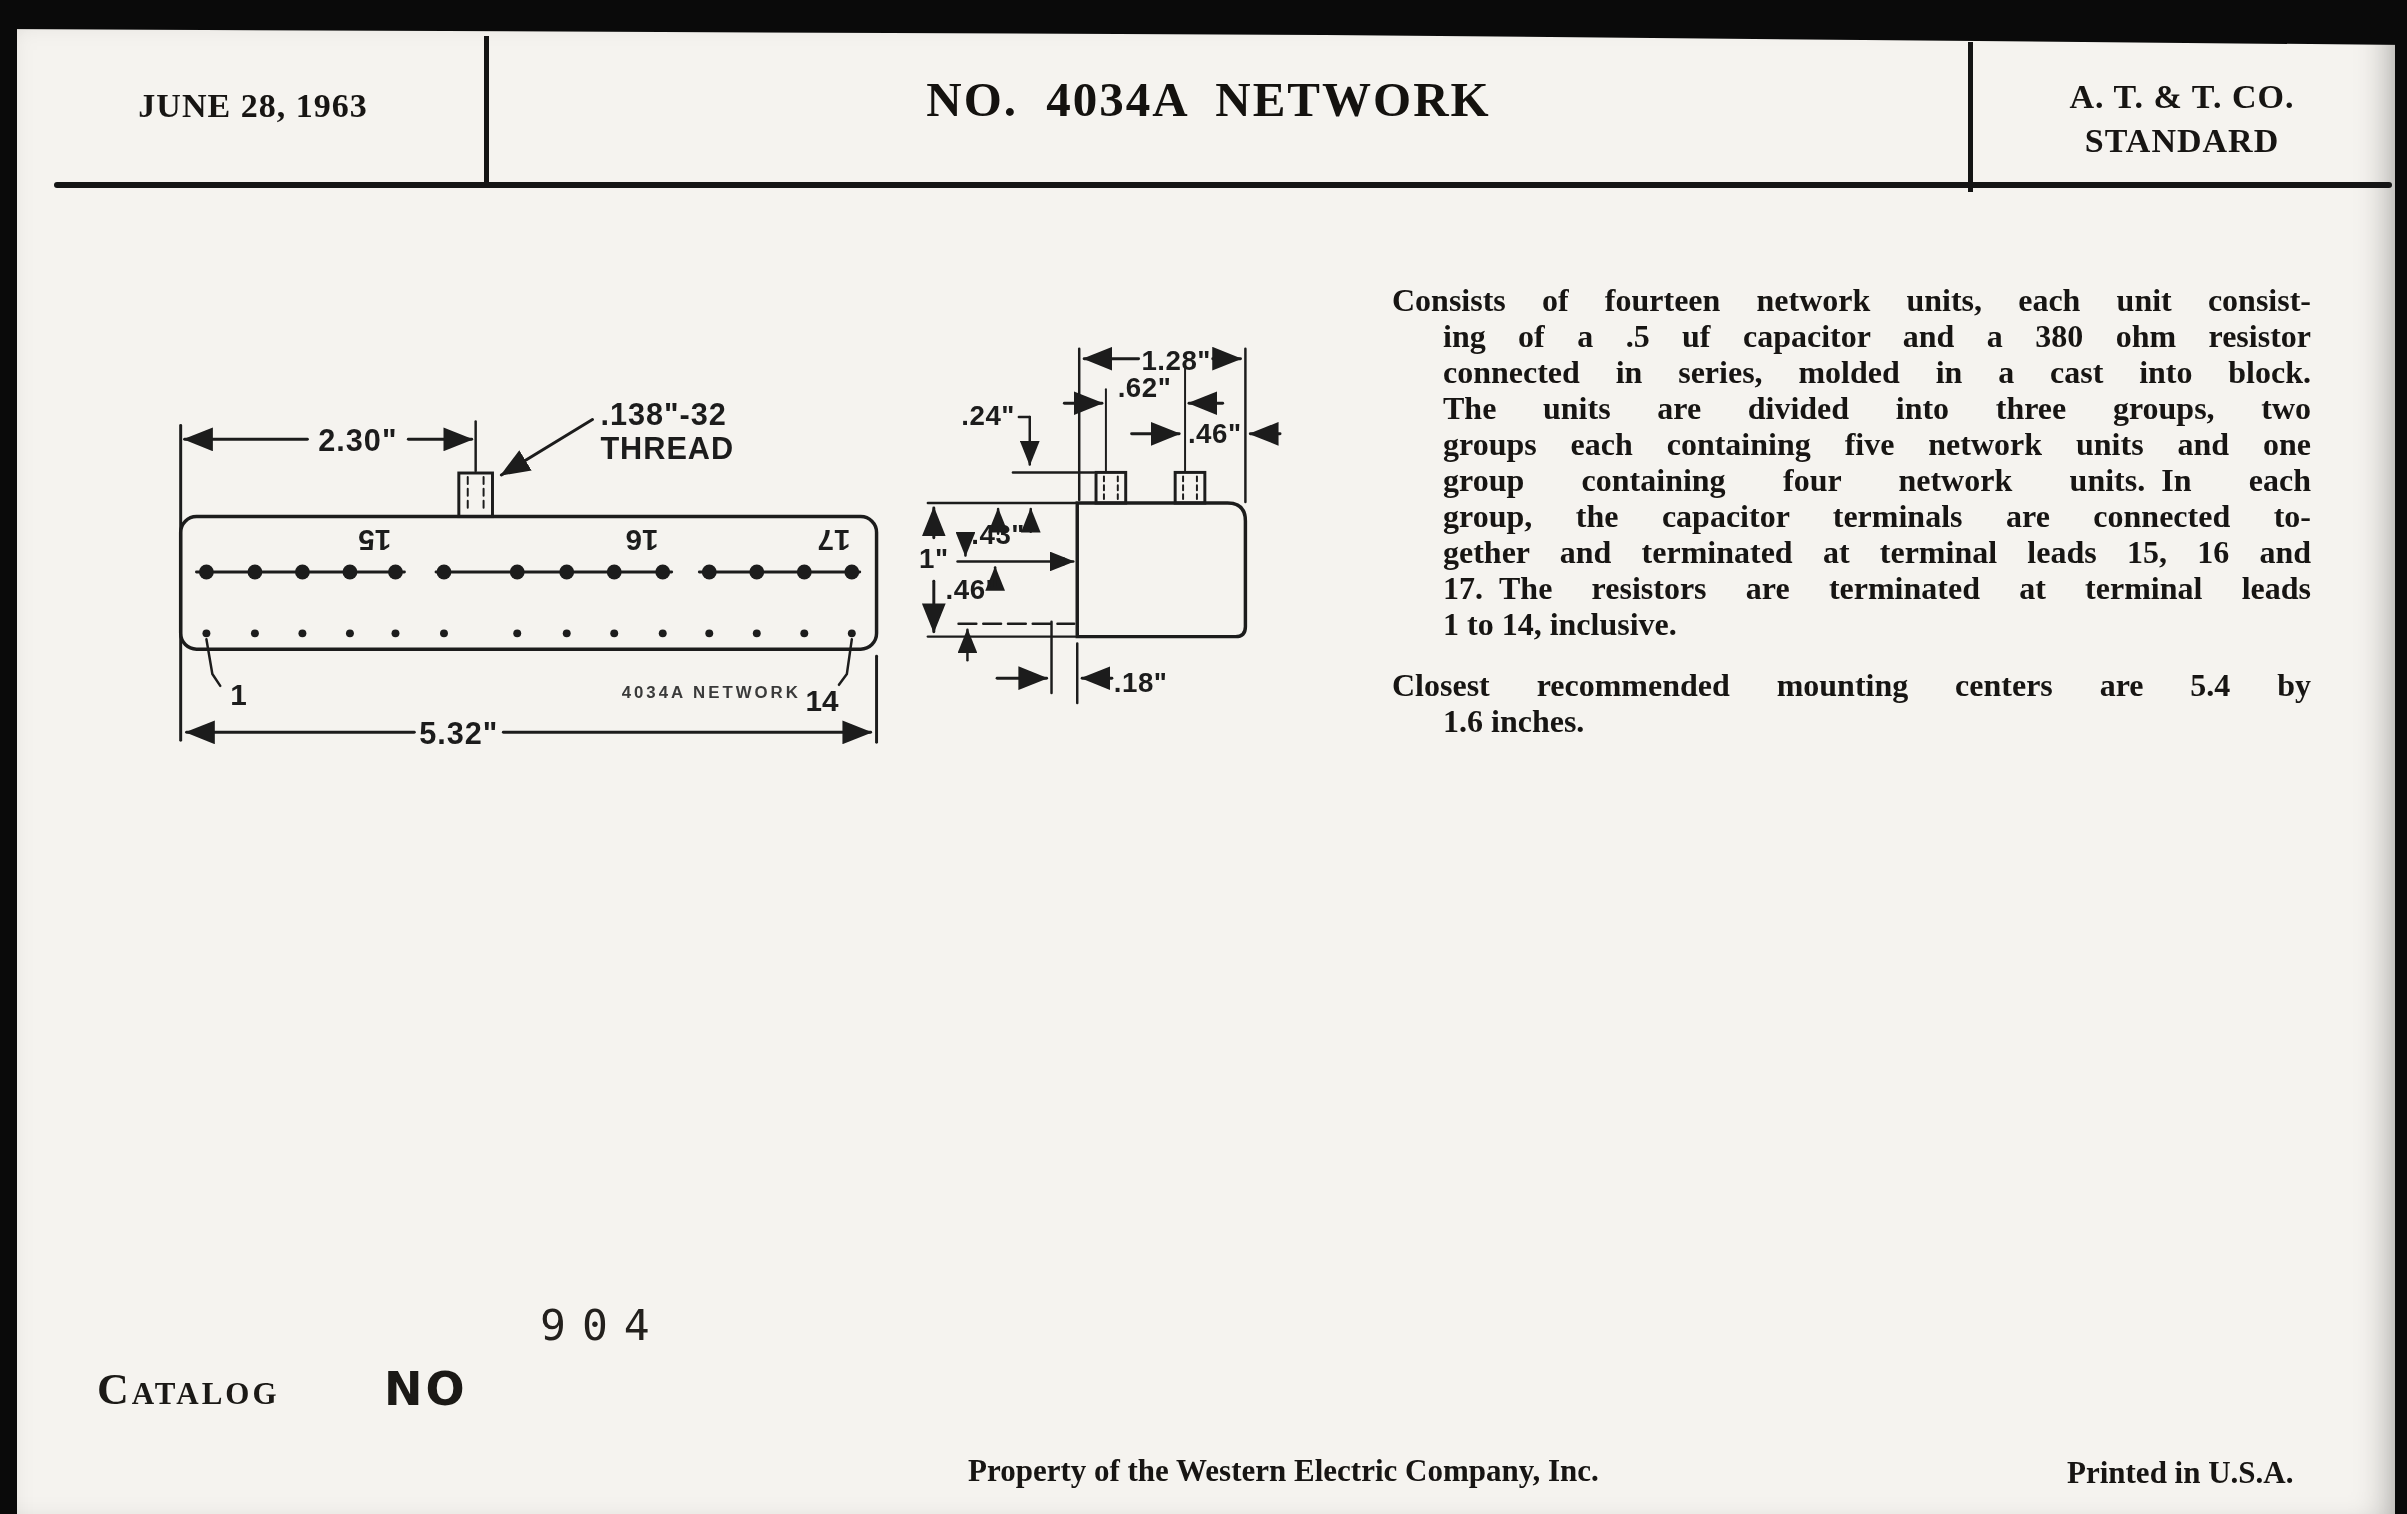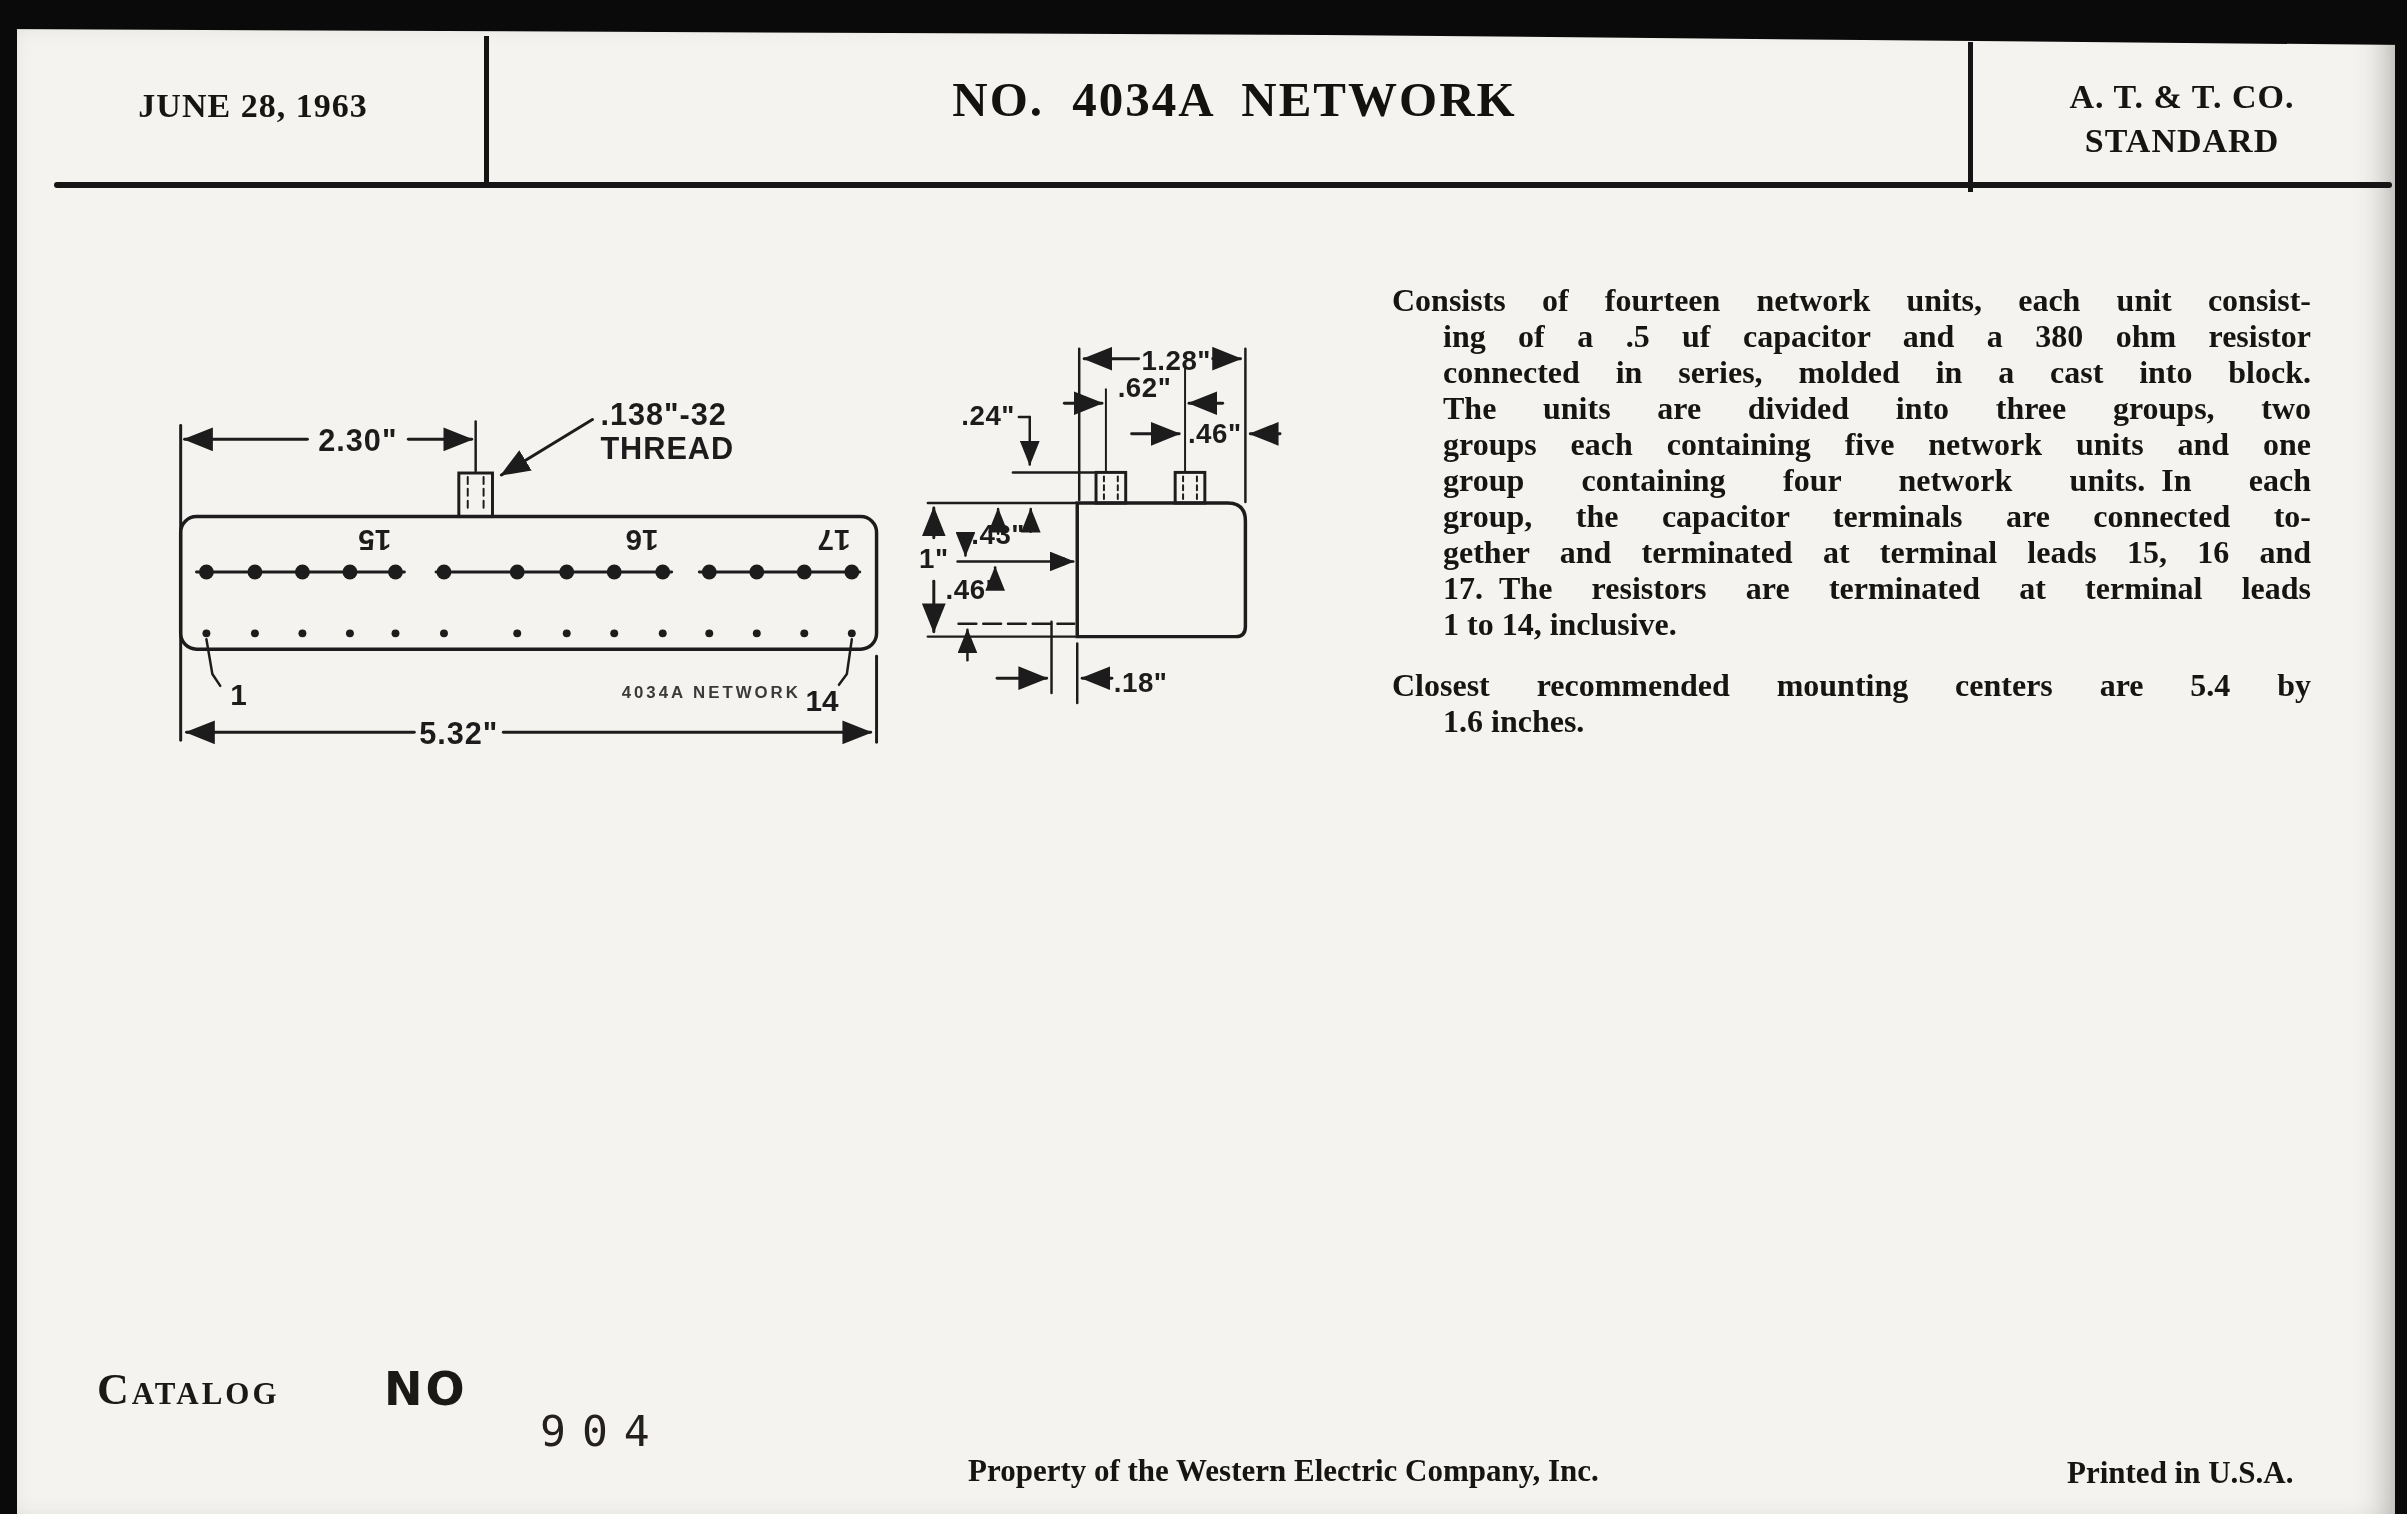--- a/index.html
+++ b/index.html
@@ -8,21 +8,21 @@
   .paper{position:absolute;left:17px;top:0;width:2378px;height:1515px;background:#f5f3ef;
          box-shadow:inset -24px 0 34px -18px rgba(0,0,0,.28), inset 0 30px 36px -24px rgba(0,0,0,.35);}
   .topband{position:absolute;left:0;top:0;width:2408px;height:50px;background:#0a0a0a;
            clip-path:polygon(0 0,100% 0,100% 45px,55% 35px,0 29px);}
   .leftband{position:absolute;left:0;top:0;width:17px;height:1515px;background:#0a0a0a;}
   .rightband{position:absolute;right:0;top:0;width:13px;height:1515px;background:#0a0a0a;}
 
   
   .h-date{position:absolute;left:30px;top:87px;width:446px;text-align:center;
           font:700 34px/38px "Liberation Serif",serif;letter-spacing:1px;color:#171513;}
-  .h-title{position:absolute;left:502px;top:73px;width:1465px;text-align:center;
+  .h-title{position:absolute;left:476px;top:73px;width:1465px;text-align:center;
           font:700 49px/53px "Liberation Serif",serif;letter-spacing:2px;word-spacing:14px;color:#14120f;}
   .h-org{position:absolute;left:1980px;top:75px;width:404px;text-align:center;
           font:700 34px/44px "Liberation Serif",serif;letter-spacing:1px;color:#171513;}
   .vbar{position:absolute;width:5px;background:#141414;}
   .vbar1{left:484px;top:36px;height:149px;}
   .vbar2{left:1968px;top:42px;height:150px;}
   .hrule{position:absolute;left:54px;top:182px;width:2338px;height:6px;background:#151515;border-radius:3px;}
 
   
   .desc{position:absolute;left:1392px;top:282px;width:919px;color:#171513;
@@ -40,21 +40,21 @@
   .st{font:600 28px "Liberation Sans",sans-serif;letter-spacing:.5px;}
   .stamp{font:600 17px "Liberation Sans",sans-serif;letter-spacing:3px;fill:#3a3a3a;}
   #front-view{position:absolute;left:149px;top:374px;}
   #side-view{position:absolute;left:916px;top:292px;}
 
   
   .cat-label{position:absolute;left:97px;top:1364px;font:700 44px "Liberation Serif",serif;
              font-variant:small-caps;letter-spacing:3px;color:#1b1916;}
   .cat-no{position:absolute;left:384px;top:1362px;font:800 46px "DejaVu Sans",sans-serif;
           letter-spacing:3px;color:#1b1916;}
-  .cat-num{position:absolute;left:540px;top:1406px;font:500 43px "DejaVu Sans Mono",monospace;
+  .cat-num{position:absolute;left:540px;top:1300px;font:500 43px "DejaVu Sans Mono",monospace;
            letter-spacing:16px;color:#23201d;}
   .foot-prop{position:absolute;left:968px;top:1453px;font:700 31px "Liberation Serif",serif;color:#171513;}
   .foot-printed{position:absolute;left:2067px;top:1455px;font:700 31px "Liberation Serif",serif;color:#171513;}
 </style>
 </head>
 <body>
 
 <div id="stage">
   <div class="paper"></div>
   <div class="topband"></div>

